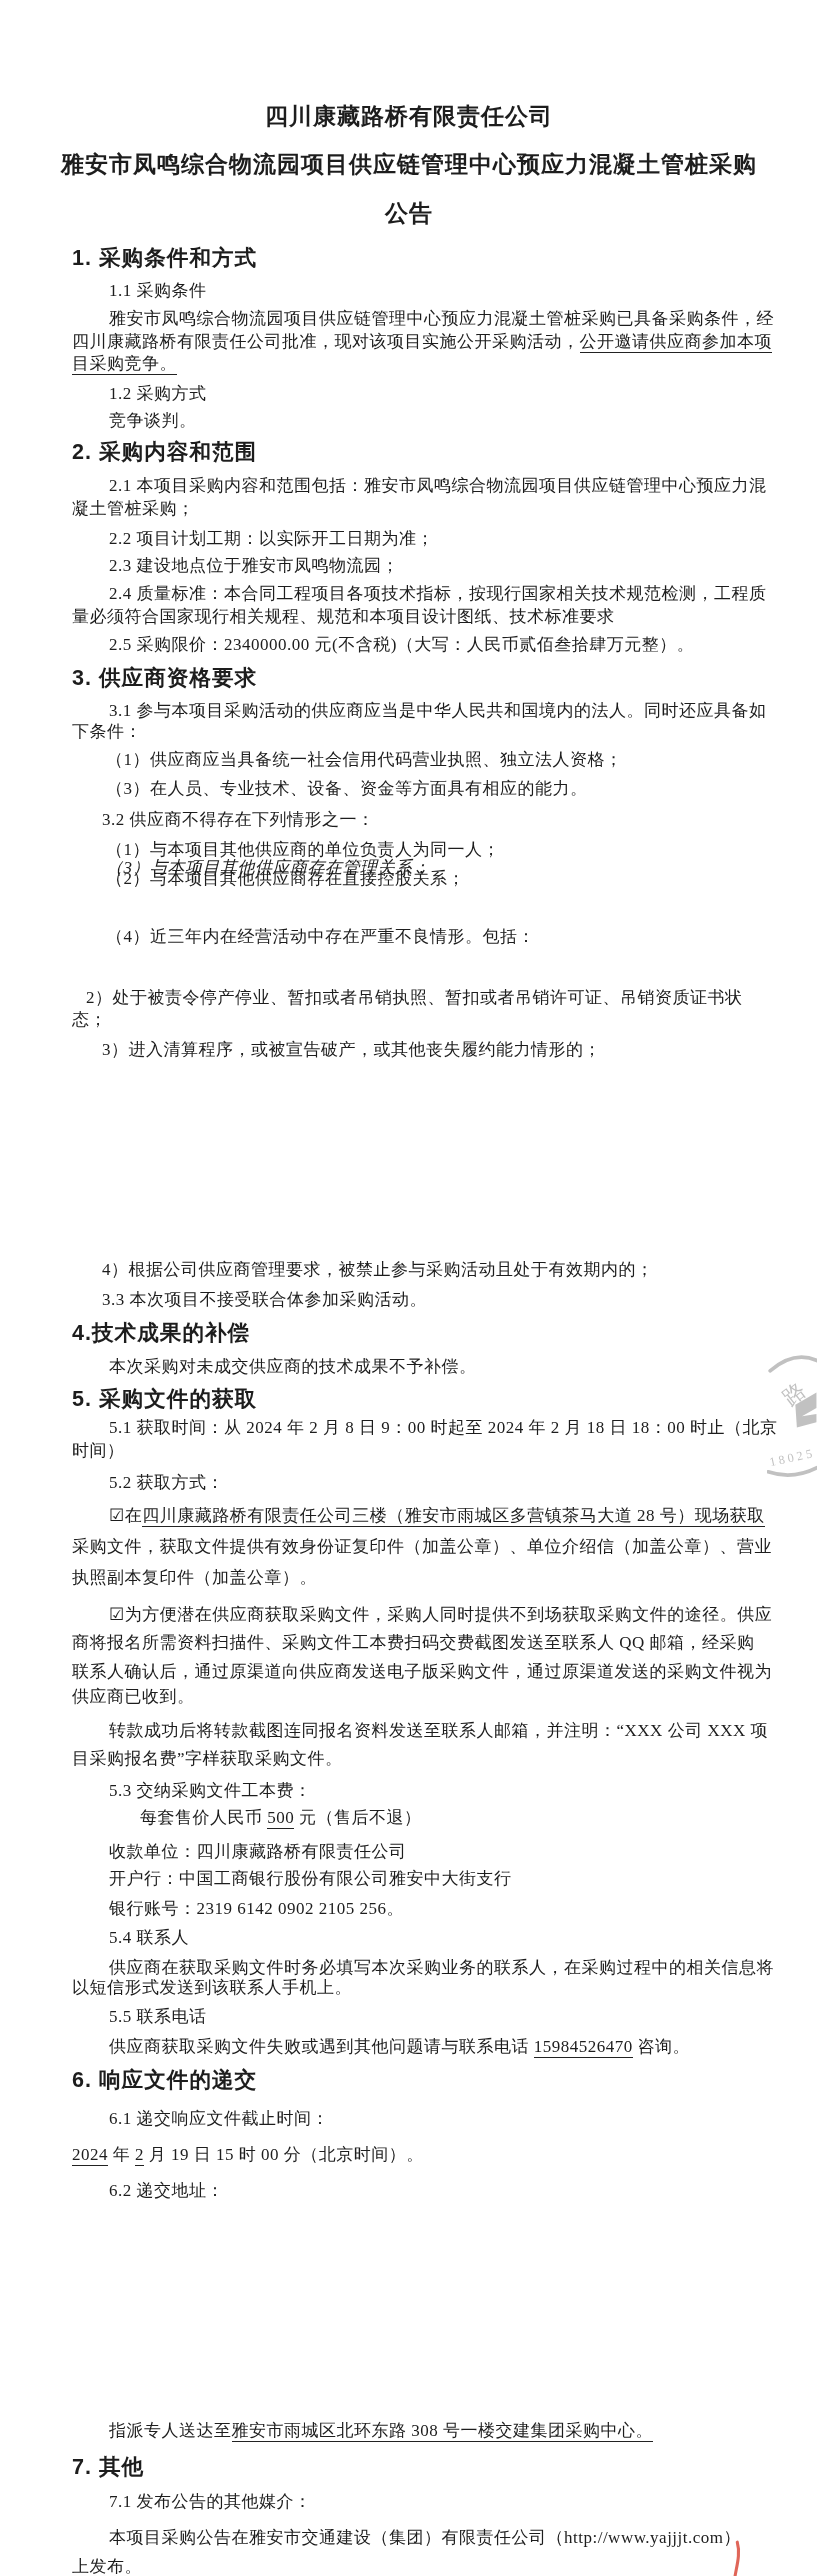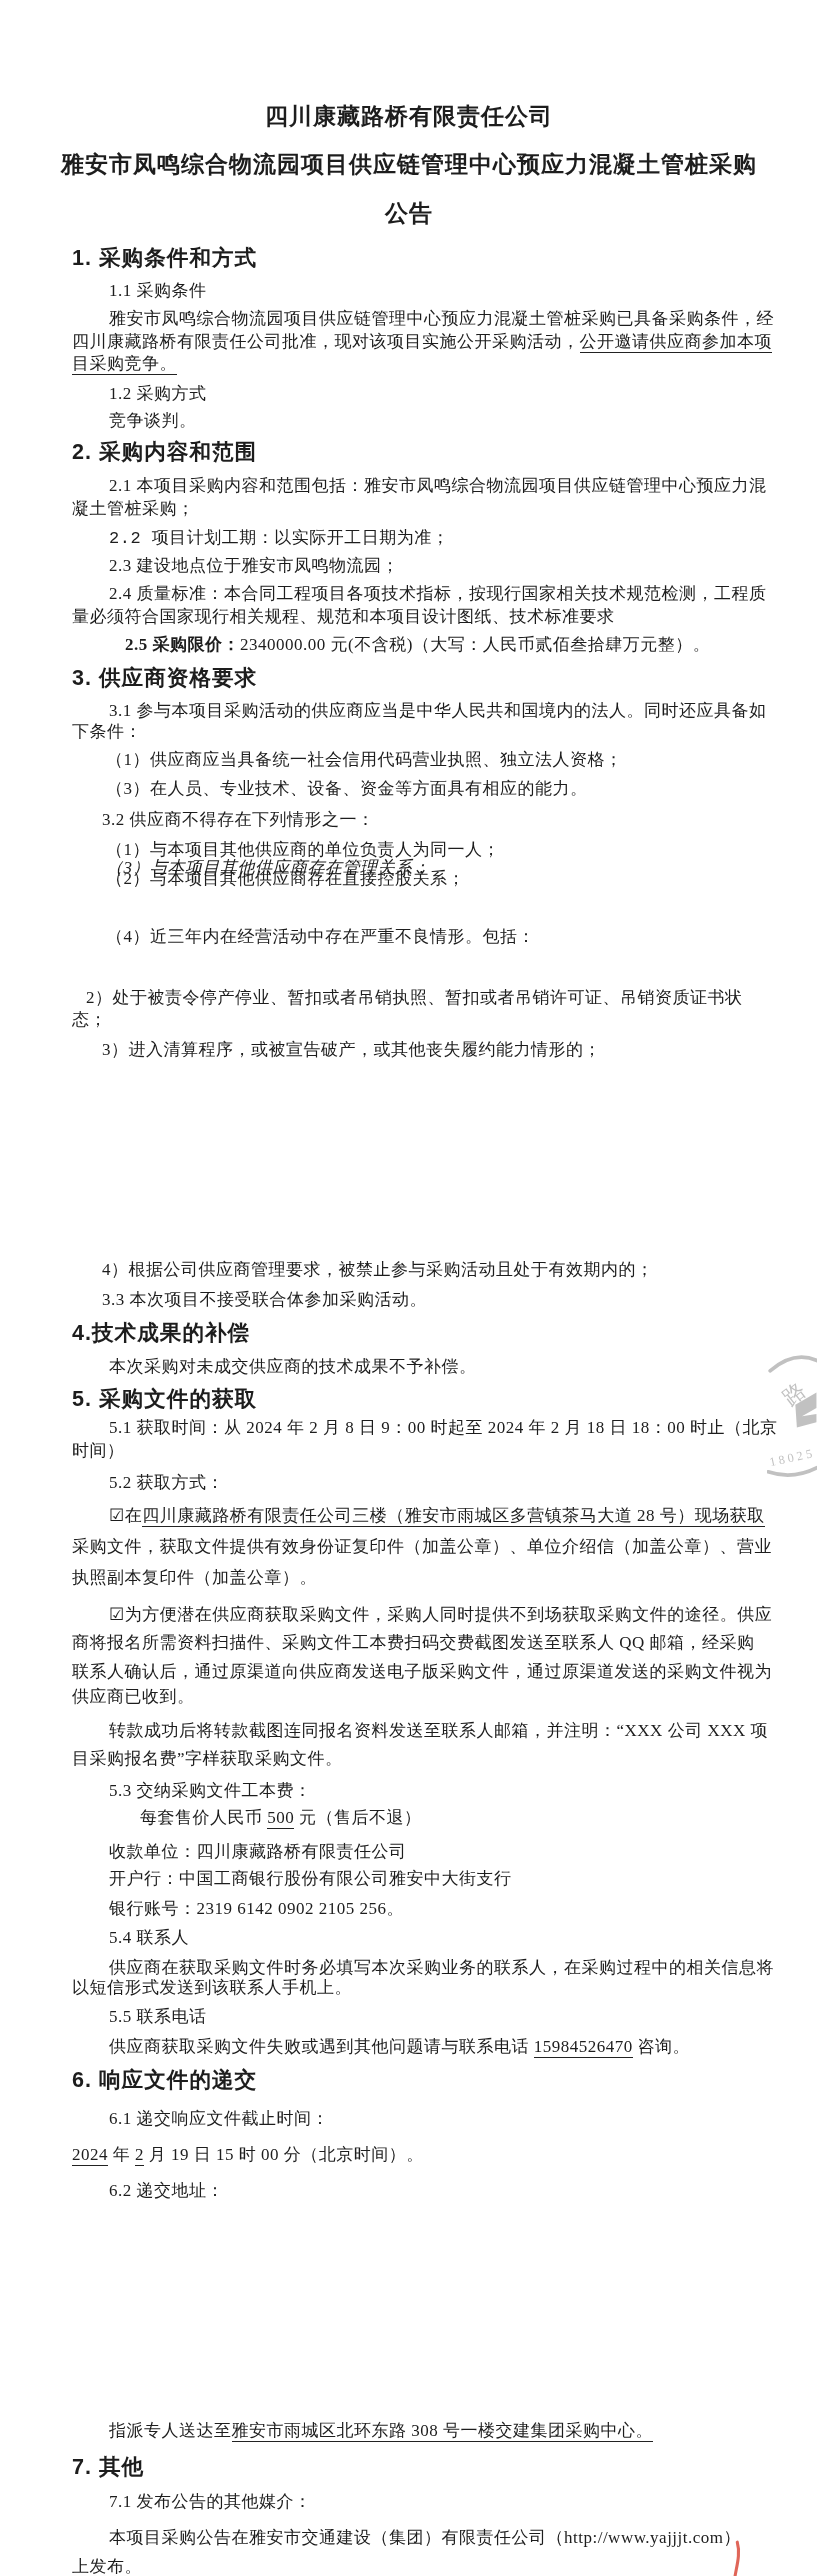--- a/index.html
+++ b/index.html
@@ -21,21 +21,21 @@
   .line.title{
     left:0;width:100%;text-align:center;
     font-family:"Liberation Sans", sans-serif;
     font-weight:bold;font-size:23px;letter-spacing:1px;
   }
   .line.h1{
     font-family:"Liberation Sans", sans-serif;
     font-weight:bold;font-size:21.6px;letter-spacing:1px;
   }
   .line .u{border-bottom:1.5px solid #222;padding-bottom:1px;}
-  .line .b{font-weight:bold;margin-left:16px;}
+  .line .b{font-weight:normal;}
   .seal,.fragment,.ghost{position:absolute;}
   .line{z-index:2;}
 </style>
 </head>
 <body>
 
 <div class="page">
 
   <svg class="ghost" style="left:767px;top:1344px;" width="51" height="134" viewBox="0 0 99 260">
     <g fill="none" stroke="#8f8f8f" stroke-width="7" opacity="0.55" stroke-linecap="round">
@@ -59,21 +59,21 @@
     <div class="line h1" style="top: 245px; left: 72px;"><span>1. 采购条件和方式</span></div>
     <div class="line" style="top: 281px; left: 109px;"><span>1.1 采购条件</span></div>
     <div class="line" style="top: 309px; left: 109px;"><span>雅安市凤鸣综合物流园项目供应链管理中心预应力混凝土管桩采购已具备采购条件，经</span></div>
     <div class="line" style="top: 332px; left: 72px;"><span>四川康藏路桥有限责任公司批准，现对该项目实施公开采购活动，</span><span class="u">公开邀请供应商参加本项</span></div>
     <div class="line" style="top: 354px; left: 72px;"><span class="u">目采购竞争。</span></div>
     <div class="line" style="top: 384px; left: 109px;"><span>1.2 采购方式</span></div>
     <div class="line" style="top: 411px; left: 109px;"><span>竞争谈判。</span></div>
     <div class="line h1" style="top: 439px; left: 72px;"><span>2. 采购内容和范围</span></div>
     <div class="line" style="top: 476px; left: 109px;"><span>2.1 本项目采购内容和范围包括：雅安市凤鸣综合物流园项目供应链管理中心预应力混</span></div>
     <div class="line" style="top: 499px; left: 72px;"><span>凝土管桩采购；</span></div>
-    <div class="line" style="top: 529px; left: 109px; font-family: Liberation Mono, monospace;"><span>2.2 项目计划工期：以实际开工日期为准；</span></div>
+    <div class="line" style="top: 529px; left: 109px;"><span>2.2 项目计划工期：以实际开工日期为准；</span></div>
     <div class="line" style="top: 556px; left: 109px;"><span>2.3 建设地点位于雅安市凤鸣物流园；</span></div>
     <div class="line" style="top: 584px; left: 109px;"><span>2.4 质量标准：本合同工程项目各项技术指标，按现行国家相关技术规范检测，工程质</span></div>
     <div class="line" style="top: 607px; left: 72px;"><span>量必须符合国家现行相关规程、规范和本项目设计图纸、技术标准要求</span></div>
     <div class="line" style="top: 635px; left: 109px;"><span class="b">2.5 采购限价：</span><span>2340000.00 元(不含税)（大写：人民币贰佰叁拾肆万元整）。</span></div>
     <div class="line h1" style="top: 665px; left: 72px;"><span>3. 供应商资格要求</span></div>
     <div class="line" style="top: 701px; left: 109px;"><span>3.1 参与本项目采购活动的供应商应当是中华人民共和国境内的法人。同时还应具备如</span></div>
     <div class="line" style="top: 722px; left: 72px;"><span>下条件：</span></div>
     <div class="line" style="top: 750px; left: 106px;"><span>（1）供应商应当具备统一社会信用代码营业执照、独立法人资格；</span></div>
     <div class="line" style="top: 779px; left: 106px;"><span>（3）在人员、专业技术、设备、资金等方面具有相应的能力。</span></div>
     <div class="line" style="top: 810px; left: 102px;"><span>3.2 供应商不得存在下列情形之一：</span></div>

